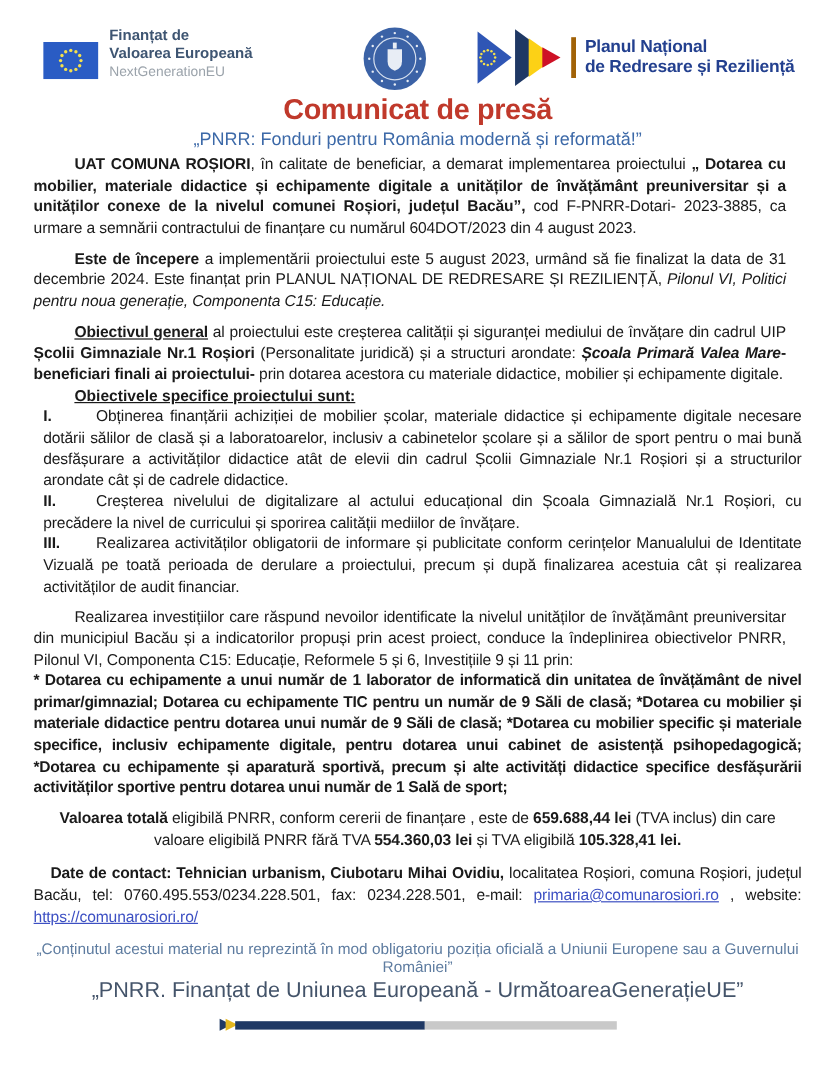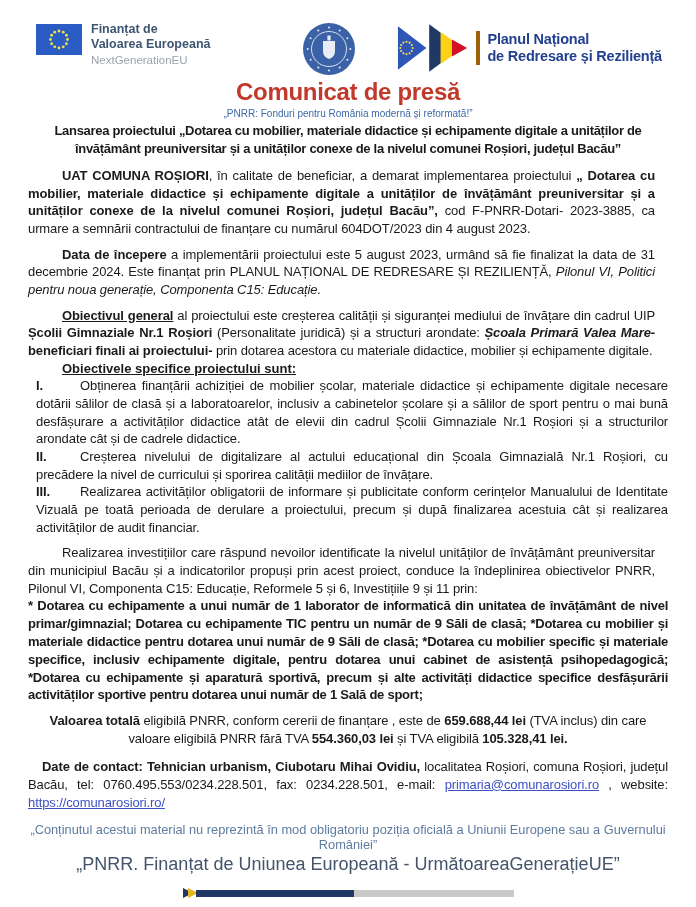--- a/index.html
+++ b/index.html
@@ -3,34 +3,34 @@
 <meta charset="utf-8">
 <style>
   html,body{margin:0;padding:0;background:#ffffff;}
   .page{
     width:696px;height:907px;box-sizing:border-box;overflow:hidden;
     padding:22px 28px 0 28px;background:#ffffff;position:relative;
     font-family:"Liberation Sans",sans-serif;color:#1a1a1a;
   }
   
   .header{display:flex;justify-content:space-between;align-items:flex-start;margin:0 6px 0 8px;}
-  .eu-logo{display:flex;align-items:flex-start;gap:9px;}
+  .eu-logo{display:flex;align-items:flex-end;gap:9px;}
   .eu-flag{display:block;margin-top:2px;}
   .eu-l1{font-weight:bold;color:#3E5572;font-size:12.5px;line-height:1.2;}
   .eu-l2{color:#9BA3AB;font-size:11.5px;margin-top:2px;}
   .seal{display:block;margin:0 40px 0 90px;}
   .pnrr{display:flex;align-items:center;gap:7px;}
   .pnrr-text{border-left:4px solid #a16207;padding-left:7px;}
   .pnrr-text div{font-weight:bold;color:#23408F;font-size:14.5px;line-height:1.18;letter-spacing:-0.2px;}
   .date{font-family:"Liberation Serif",serif;font-weight:bold;color:#17365D;
         font-size:13.5px;text-align:right;margin:4px 16px 0 0;}
   
   .title{margin:2px 0 0 0;text-align:center;color:#C0392B;font-size:24px;
          font-weight:bold;letter-spacing:-0.3px;}
-  .subtitle{text-align:center;color:#3C69A8;font-size:10px;margin:2px 0 3px 0;}
+  .subtitle{text-align:center;color:#3C69A8;font-size:15px;margin:2px 0 3px 0;}
   .heading{text-align:center;font-weight:bold;font-size:13px;letter-spacing:-0.3px;
            line-height:1.42;margin:2px 2px 8px 2px;}
   
   .para{margin:0 13px 8px 0;text-align:justify;text-indent:34px;
         font-size:13px;line-height:1.36;letter-spacing:-0.1px;}
   .tight{margin-bottom:0;}
   .b{font-weight:bold;}
   .i{font-style:italic;}
   .bi{font-weight:bold;font-style:italic;}
   .bu{font-weight:bold;text-decoration:underline;}
@@ -131,25 +131,24 @@
       <div class="pnrr-text">
         <div>Planul Național</div>
         <div>de Redresare și Reziliență</div>
       </div>
     </div>
   </div>
 
 
   <h1 class="title">Comunicat de presă</h1>
   <div class="subtitle">„PNRR: Fonduri pentru România modernă și reformată!”</div>
-  <div class="heading">Lansarea proiectului „Dotarea cu mobilier, materiale didactice și echipamente digitale a unităților de învățământ preuniversitar și a unităților conexe de la nivelul comunei Roșiori, județul Bacău”</div>
 
   <p class="para"><span class="b">UAT COMUNA ROȘIORI</span><span>, în calitate de beneficiar, a demarat implementarea proiectului </span><span class="b">„ Dotarea cu mobilier, materiale didactice și echipamente digitale a unităților de învățământ preuniversitar și a unităților conexe de la nivelul comunei Roșiori, județul Bacău”, </span><span>cod F-PNRR-Dotari- 2023-3885, ca urmare a semnării contractului de finanțare cu numărul 604DOT/2023 din 4 august 2023.</span></p>
 
-  <p class="para"><span class="b">Data de începere</span><span> a implementării proiectului este 5 august 2023, urmând să fie finalizat la data de 31 decembrie 2024. Este finanțat prin PLANUL NAȚIONAL DE REDRESARE ȘI REZILIENȚĂ, </span><span class="i">Pilonul VI, Politici pentru noua generație, Componenta C15: Educație.</span></p>
+  <p class="para"><span class="b">Este de începere</span><span> a implementării proiectului este 5 august 2023, urmând să fie finalizat la data de 31 decembrie 2024. Este finanțat prin PLANUL NAȚIONAL DE REDRESARE ȘI REZILIENȚĂ, </span><span class="i">Pilonul VI, Politici pentru noua generație, Componenta C15: Educație.</span></p>
 
   <p class="para tight"><span class="bu">Obiectivul general</span><span> al proiectului este creșterea calității și siguranței mediului de învățare din cadrul UIP </span><span class="b">Școlii Gimnaziale Nr.1 Roșiori</span><span> (Personalitate juridică) și a structuri arondate: </span><span class="bi">Școala Primară Valea Mare</span><span class="b">- beneficiari finali ai proiectului-</span><span> prin dotarea acestora cu materiale didactice, mobilier și echipamente digitale.</span></p>
 
   <p class="obj-head"><span class="bu">Obiectivele specifice proiectului sunt:</span></p>
 
   <p class="obj"><span class="num">I.</span><span>Obținerea finanțării achiziției de mobilier școlar, materiale didactice și echipamente digitale necesare dotării sălilor de clasă și a laboratoarelor, inclusiv a cabinetelor școlare și a sălilor de sport pentru o mai bună desfășurare a activităților didactice atât de elevii din cadrul Școlii Gimnaziale Nr.1 Roșiori și a structurilor arondate cât și de cadrele didactice.</span></p>
   <p class="obj"><span class="num">II.</span><span>Creșterea nivelului de digitalizare al actului educațional din Școala Gimnazială Nr.1 Roșiori, cu precădere la nivel de curricului și sporirea calității mediilor de învățare.</span></p>
   <p class="obj"><span class="num">III.</span><span>Realizarea activităților obligatorii de informare și publicitate conform cerințelor Manualului de Identitate Vizuală pe toată perioada de derulare a proiectului, precum și după finalizarea acestuia cât și realizarea activităților de audit financiar.</span></p>
 
   <p class="para tight" style="margin-top:8px;">Realizarea investițiilor care răspund nevoilor identificate la nivelul unităților de învățământ preuniversitar din municipiul Bacău și a indicatorilor propuși prin acest proiect, conduce la îndeplinirea obiectivelor PNRR, Pilonul VI, Componenta C15: Educație, Reformele 5 și 6, Investițiile 9 și 11 prin:</p>

